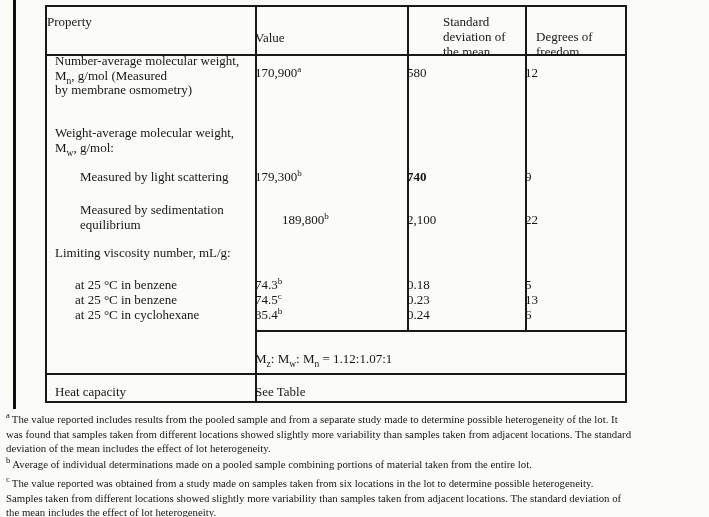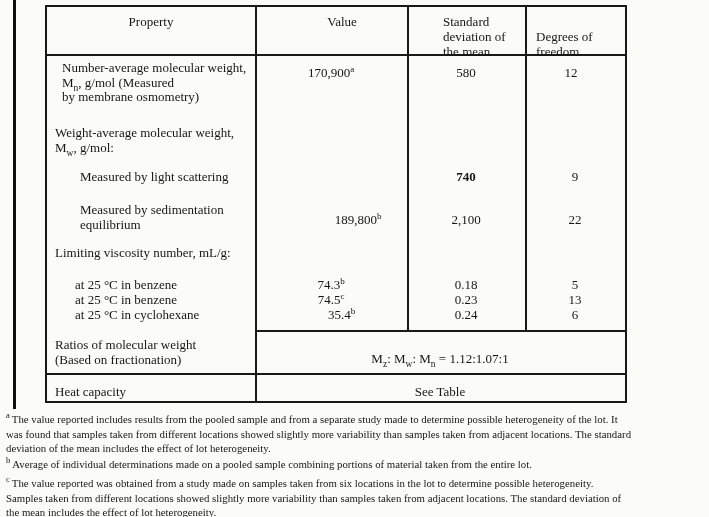--- a/index.html
+++ b/index.html
@@ -4,21 +4,21 @@
 <style>
   html,body{margin:0;padding:0;background:#e8e8e6;}
   #page{position:relative;width:709px;height:517px;background:#fbfbf8;
         font-family:"Liberation Serif", serif;color:#161616;overflow:hidden;}
   #artifact{position:absolute;left:13px;top:0;width:3px;height:409px;background:#0f0f0f;}
   #tbl{position:absolute;left:45px;top:5px;width:582px;height:398px;
        border:2px solid #191919;box-sizing:border-box;}
   .ln{position:absolute;background:#191919;}
   .cell{position:absolute;font-size:13px;line-height:14.5px;white-space:nowrap;}
   .blk{position:absolute;font-size:13px;line-height:15px;white-space:nowrap;}
-  .ctr{text-align:center;white-space:nowrap;}
+  .ctr{white-space:nowrap;}
   .cell sup, .blk sup{font-size:9px;line-height:0;}
   .cell sub, .blk sub{font-size:9.5px;line-height:0;}
   .fn{position:absolute;font-size:10.8px;line-height:14.5px;white-space:nowrap;}
   .fn sup{font-size:8.5px;line-height:0;margin-right:2px;}
 </style>
 </head>
 <body>
 
 <div id="page">
 
@@ -27,46 +27,47 @@
   <div id="tbl">
 
     <div class="ln" style="left:0;top:47px;width:578px;height:2px;"></div>
     <div class="ln" style="left:208px;top:0;width:2px;height:394px;"></div>
     <div class="ln" style="left:360px;top:0;width:2px;height:325px;"></div>
     <div class="ln" style="left:478px;top:0;width:2px;height:325px;"></div>
     <div class="ln" style="left:208px;top:323px;width:370px;height:2px;"></div>
     <div class="ln" style="left:0;top:366px;width:578px;height:2px;"></div>
 
     <div class="cell ctr" style="left:0;top:8px;width:208px;">Property</div>
-    <div class="cell ctr" style="left:208px;top:8px;width:174px;">Value</div>
+    <div class="cell ctr" style="left:208px;top:24px;width:174px;">Value</div>
     <div class="blk" style="left:396px;top:7px;">
       <div>Standard</div>
       <div>deviation of</div>
       <div>the mean</div>
     </div>
     <div class="blk" style="left:489px;top:22px;">
       <div>Degrees of</div>
       <div>freedom</div>
     </div>
 
-    <div class="blk" style="left:8px;top:54px;line-height:14.5px;margin-left:7px;">
+    <div class="blk" style="left:8px;top:47px;line-height:14.5px;">
       <div>Number-average molecular weight,</div>
       <div><span>M</span><sub>n</sub><span>, g/mol (Measured</span></div>
       <div>by membrane osmometry)</div>
     </div>
     <div class="cell ctr" style="left:208px;top:59px;width:152px;"><span>170,900</span><sup>a</sup></div>
     <div class="cell ctr" style="left:360px;top:59px;width:118px;">580</div>
     <div class="cell ctr" style="left:478px;top:59px;width:92px;">12</div>
 
     <div class="blk" style="left:8px;top:119px;line-height:14.5px;">
       <div>Weight-average molecular weight,</div>
       <div><span>M</span><sub>w</sub><span>, g/mol:</span></div>
     </div>
 
     <div class="cell" style="left:33px;top:163px;">Measured by light scattering</div>
+    <div class="cell ctr" style="left:208px;top:163px;width:152px;"><span>179,300</span><sup>b</sup></div>
     <div class="cell ctr" style="left:360px;top:163px;width:118px;font-weight:bold;">740</div>
     <div class="cell ctr" style="left:478px;top:163px;width:100px;">9</div>
 
     <div class="blk" style="left:33px;top:196px;line-height:14.5px;">
       <div>Measured by sedimentation</div>
       <div>equilibrium</div>
     </div>
     <div class="cell ctr" style="left:208px;top:206px;width:152px;padding-left:27px;"><span>189,800</span><sup>b</sup></div>
     <div class="cell ctr" style="left:360px;top:206px;width:118px;">2,100</div>
     <div class="cell ctr" style="left:478px;top:206px;width:100px;">22</div>
@@ -81,24 +82,20 @@
     <div class="cell" style="left:28px;top:286px;">at 25 °C in benzene</div>
     <div class="cell ctr" style="left:208px;top:286px;width:152px;"><span>74.5</span><sup>c</sup></div>
     <div class="cell ctr" style="left:360px;top:286px;width:118px;">0.23</div>
     <div class="cell ctr" style="left:478px;top:286px;width:100px;">13</div>
 
     <div class="cell" style="left:28px;top:301px;">at 25 °C in cyclohexane</div>
     <div class="cell ctr" style="left:208px;top:301px;width:173px;"><span>35.4</span><sup>b</sup></div>
     <div class="cell ctr" style="left:360px;top:301px;width:118px;">0.24</div>
     <div class="cell ctr" style="left:478px;top:301px;width:100px;">6</div>
 
-    <div class="blk" style="left:8px;top:331px;line-height:14.5px;">
-      <div>Ratios of molecular weight</div>
-      <div>(Based on fractionation)</div>
-    </div>
     <div class="cell ctr" style="left:208px;top:345px;width:370px;">
       <span>M</span><sub>z</sub><span>: M</span><sub>w</sub><span>: M</span><sub>n</sub><span> = 1.12:1.07:1</span>
     </div>
 
     <div class="cell" style="left:8px;top:378px;">Heat capacity</div>
     <div class="cell ctr" style="left:208px;top:378px;width:370px;">See Table</div>
 
   </div>
 
   <div class="fn" style="left:6px;top:412px;">

